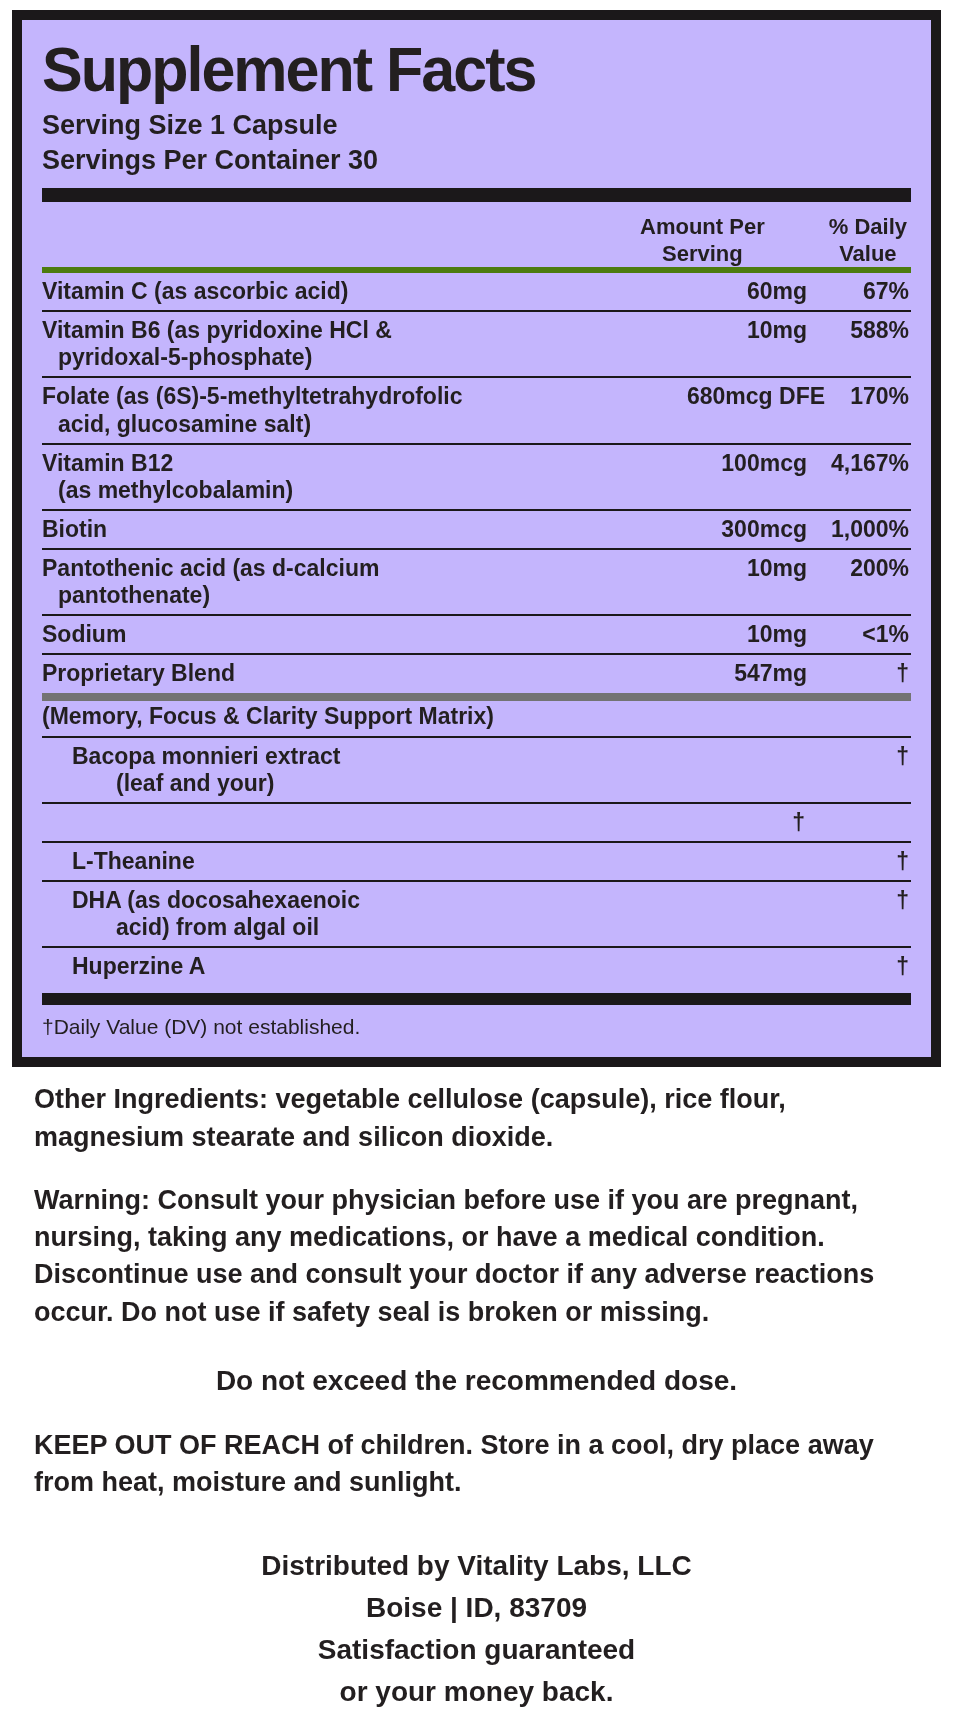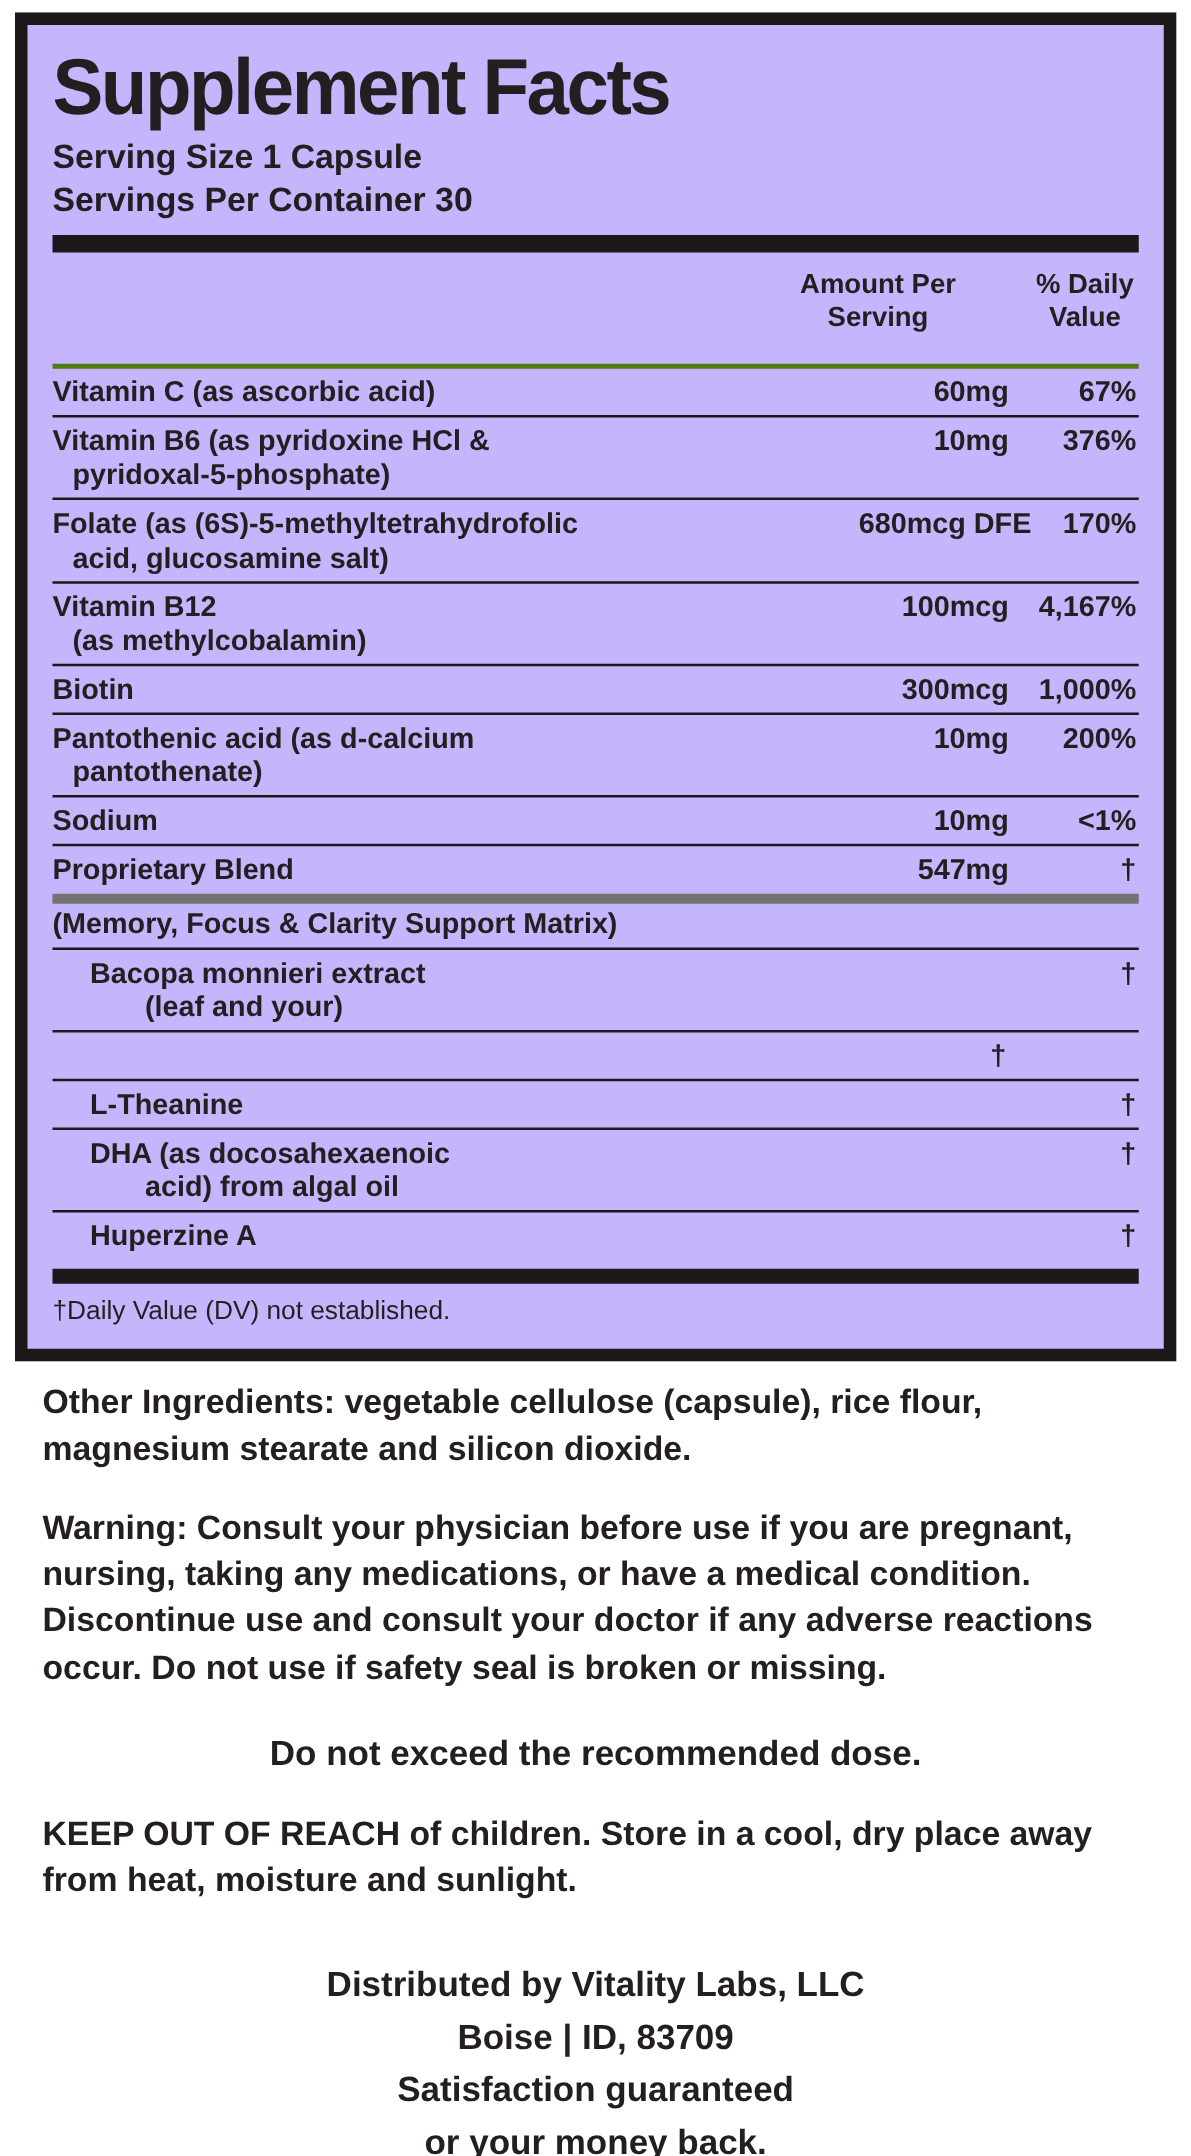--- a/index.html
+++ b/index.html
@@ -8,22 +8,22 @@
   .page{width:953px;min-height:1725px;background:#fff;position:relative;}
 
   
   .facts-box{margin:10px 12px 0 12px;border:10px solid #1b181a;padding:14px 20px 16px 20px;
              background:#c4b5fd;}
   .facts-title{font-size:61px;font-weight:700;letter-spacing:-2px;line-height:1.05;
                transform:scaleY(1.04);transform-origin:left top;margin:2px 0 8px 0;}
   .serving-line{font-size:27px;font-weight:700;line-height:1.3;}
   .bar-thick{height:14px;background:#1b181a;margin:10px 0 6px 0;}
   .bar-end{height:12px;background:#1b181a;margin:8px 0 6px 0;}
-  .hdr-row{display:flex;justify-content:flex-end;gap:46px;padding:6px 4px 24px 0;
-           border-bottom:4px solid #4d7c0f;}
+  .hdr-row{display:flex;justify-content:flex-end;gap:46px;padding:6px 4px 0 0;
+           border-bottom:6px solid #4d7c0f;}
   .hdr-col{font-size:22px;font-weight:700;text-align:center;line-height:1.2;}
   .hdr-col.amt{margin-right:18px;}
 
   .row{display:grid;grid-template-columns:1fr 120px 104px;align-items:start;
        padding:5px 0 5px 0;border-top:2px solid #1b181a;}
   .row.first{border-top:none;}
   .row .nm{font-size:23px;font-weight:700;line-height:1.18;}
   .row .nm .l2{display:block;padding-left:16px;}
   .row .val{font-size:23px;font-weight:700;text-align:right;white-space:nowrap;}
   .row .dv{font-size:23px;font-weight:700;text-align:right;white-space:nowrap;padding-right:2px;}
@@ -65,21 +65,21 @@
 
     <div id="rows">
         <div class="row first">
           <div class="nm">Vitamin C (as ascorbic acid)</div>
           <div class="val">60mg</div>
           <div class="dv">67%</div>
         </div>
         <div class="row">
           <div class="nm">Vitamin B6 (as pyridoxine HCl &amp;<span class="l2">pyridoxal-5-phosphate)</span></div>
           <div class="val">10mg</div>
-          <div class="dv">376%</div>
+          <div class="dv">588%</div>
         </div>
         <div class="row">
           <div class="nm">Folate (as (6S)-5-methyltetrahydrofolic<span class="l2">acid, glucosamine salt)</span></div>
           <div class="val">680mcg DFE</div>
           <div class="dv">170%</div>
         </div>
         <div class="row">
           <div class="nm">Vitamin B12<span class="l2">(as methylcobalamin)</span></div>
           <div class="val">100mcg</div>
           <div class="dv">4,167%</div>

